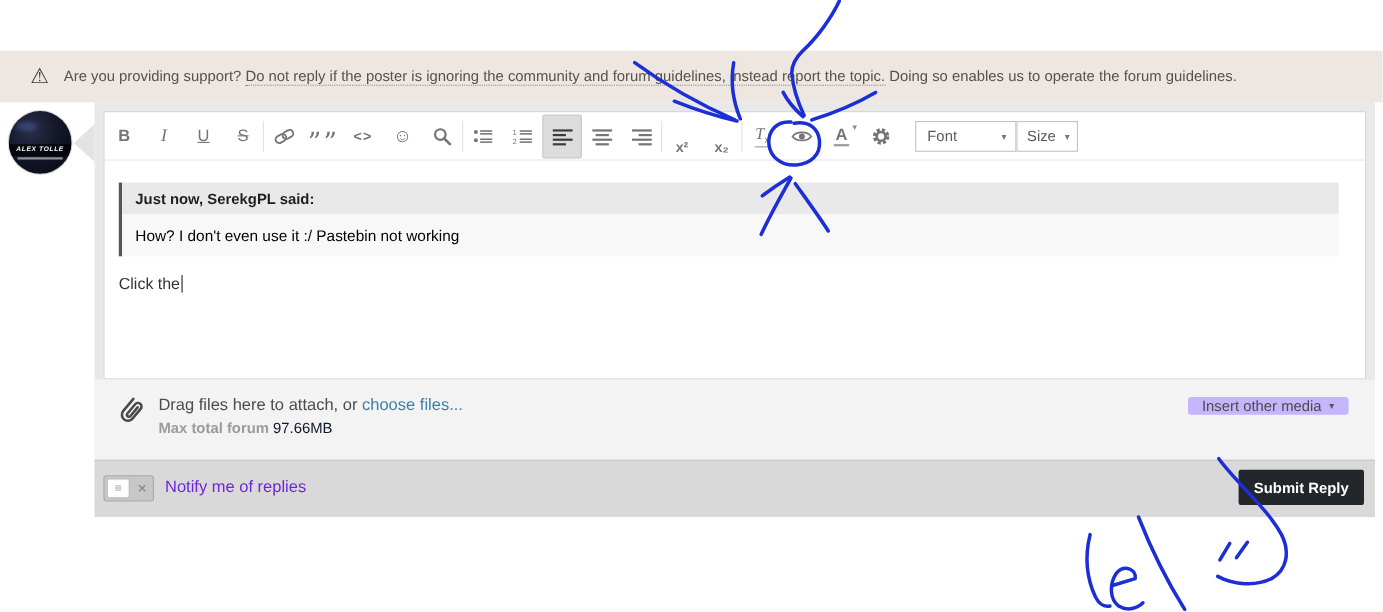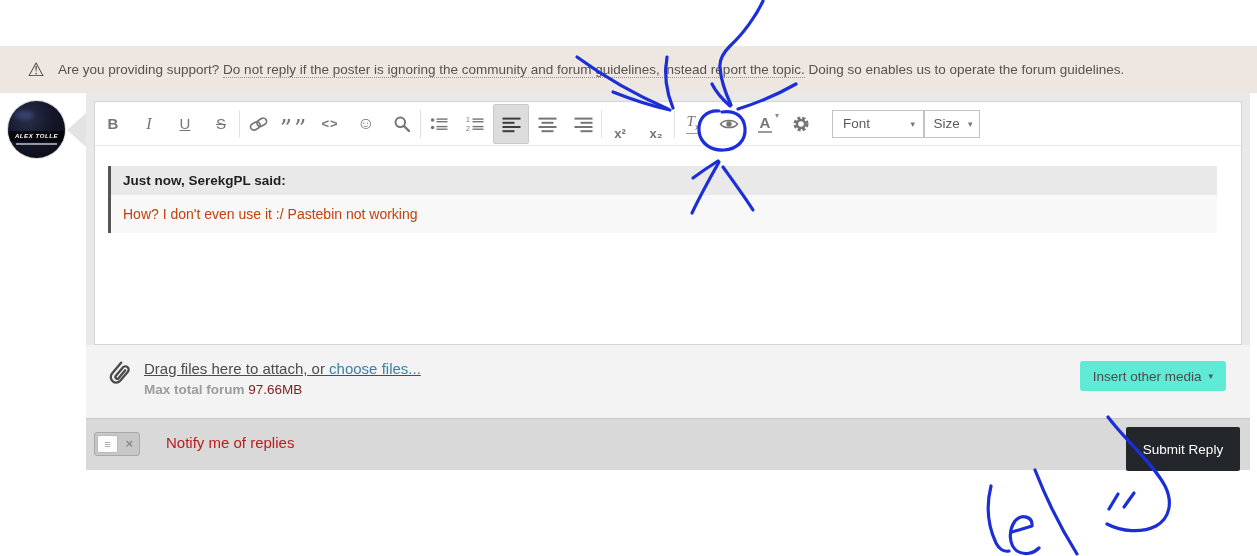--- a/index.html
+++ b/index.html
@@ -54,46 +54,46 @@
   .dd { height:28px; border:1px solid #c3c3c3; border-radius:0; background:#fff; display:flex;
         align-items:center; padding:0 8px 0 10px; color:#5a5a5a; font-size:13.5px; cursor:pointer; flex:0 0 auto; }
   .dd .caret { margin-left:auto; font-size:9px; color:#777; padding-left:8px; }
   .dd-font { width:92px; margin-left:13px; }
   .dd-size { width:56px; margin-left:0;justify-content:center; }
 
   
   .content { padding:20px 24px 0 13px; cursor:text; }
   .quote { border-left:3px solid #555555; }
   .quote-head { background:#e9e9e9; padding:7px 12px; font-size:13.5px; font-weight:bold; color:#1f1f1f; }
-  .quote-body { background:#f8f8f8; padding:11px 12px; font-size:14px; color:#c2410c; }
+  .quote-body { background:#f8f8f8; padding:11px 12px; font-size:14px; color:#000000; }
   .draft { margin-top:17px; font-size:14.5px; color:#333; }
   .cursor { display:inline-block; width:1px; height:16px; background:#222; vertical-align:-3px; margin-left:1px; }
 
   
   .attach { position:absolute; left:0; top:252px; width:1164px; height:73px; background:#f3f3f3; }
   .clip { position:absolute; left:17px; top:13px; }
-  .attach-line1 { position:absolute; left:58px; top:15px; font-size:15px; color:#4c4c4c;text-decoration:underline; }
+  .attach-line1 { position:absolute; left:58px; top:15px; font-size:15px; color:#4c4c4c; }
   .choose { color:#3d7fa6; cursor:pointer; }
   .attach-line2 { position:absolute; left:58px; top:37px; font-size:13.5px; color:#9b9b9b; font-weight:bold; }
-  .attach-line2 .val { font-weight:normal; color:#7f1d1d;margin-top:13px; }
-  .insert-media { position:absolute; right:24px; top:16px; height:30px; background:#5eead4; border-radius:3px;
+  .attach-line2 .val { font-weight:normal; color:#0f172a;margin-top:13px; }
+  .insert-media { position:absolute; right:24px; top:16px; height:16px; background:#c4b5fd; border-radius:3px;
                   display:flex; align-items:center; padding:0 13px; font-size:13.5px; color:#4b4b4b; cursor:pointer; }
   .insert-media .caret { font-size:9px; margin-left:7px; color:#555; }
 
   
   .bottombar { position:absolute; left:0; top:325px; width:1164px; height:52px; background:#d9d9d9;
                border-top:1px solid #c8c8c8; }
   .toggle { position:absolute; left:8px; top:13px; width:46px; height:24px; background:#c7c7c7;
             border:1px solid #a9a9a9; border-radius:3px; cursor:pointer; }
   .knob { position:absolute; left:2px; top:2px; width:21px; height:18px; background:#fdfdfd; border:1px solid #bbb;
           border-radius:2px; color:#9a9a9a; font-size:11px; text-align:center; line-height:16px; }
   .toggle-x { position:absolute; right:6px; top:2px; color:#8c8c8c; font-weight:bold; font-size:13px; line-height:18px; }
-  .notify-label { position:absolute; left:80px; top:15px; font-size:15px; color:#b91c1c; }
-  .submit { position:absolute; right:10px; top:8px; width:114px; height:44px; background:#23262b; color:#fff;
-            border:none; border-radius:2px; font-size:13.5px; font-weight:normal; cursor:pointer;
+  .notify-label { position:absolute; left:64px; top:15px; font-size:15px; color:#6d28d9; }
+  .submit { position:absolute; right:10px; top:8px; width:114px; height:32px; background:#23262b; color:#fff;
+            border:none; border-radius:2px; font-size:13.5px; font-weight:bold; cursor:pointer;
             font-family:"Liberation Sans", sans-serif; }
 
   
   .annotations { position:absolute; left:0; top:0; width:1257px; height:556px; pointer-events:none; z-index:50; }
 </style>
 </head>
 <body>
 
 <div class="banner">
   <span class="warn-icon">⚠</span>
@@ -229,20 +229,21 @@
         <span>Size</span>
         <span class="caret">▾</span>
       </div>
     </div>
 
     <div class="content">
       <div class="quote">
         <div class="quote-head">Just now, SerekgPL said:</div>
         <div class="quote-body">How? I don't even use it :/ Pastebin not working</div>
       </div>
+      <div class="draft"><span>Click the</span><span class="cursor"></span></div>
     </div>
   </div>
 
   <div class="attach">
     <svg class="clip" width="30" height="34" viewBox="0 0 22 24">
       <path d="M7 3.5 L7 14 a4 4 0 0 0 8 0 L15 5.5 a2.4 2.4 0 0 0 -4.8 0 L10.2 13.5 a1.3 1.3 0 0 0 2.6 0 L12.8 6" fill="none" stroke="#4a4a4a" stroke-width="1.7" stroke-linecap="round" transform="rotate(40 11 12)"></path>
     </svg>
     <div class="attach-line1">
       <span>Drag files here to attach, or </span><span class="choose">choose files...</span>
     </div>

